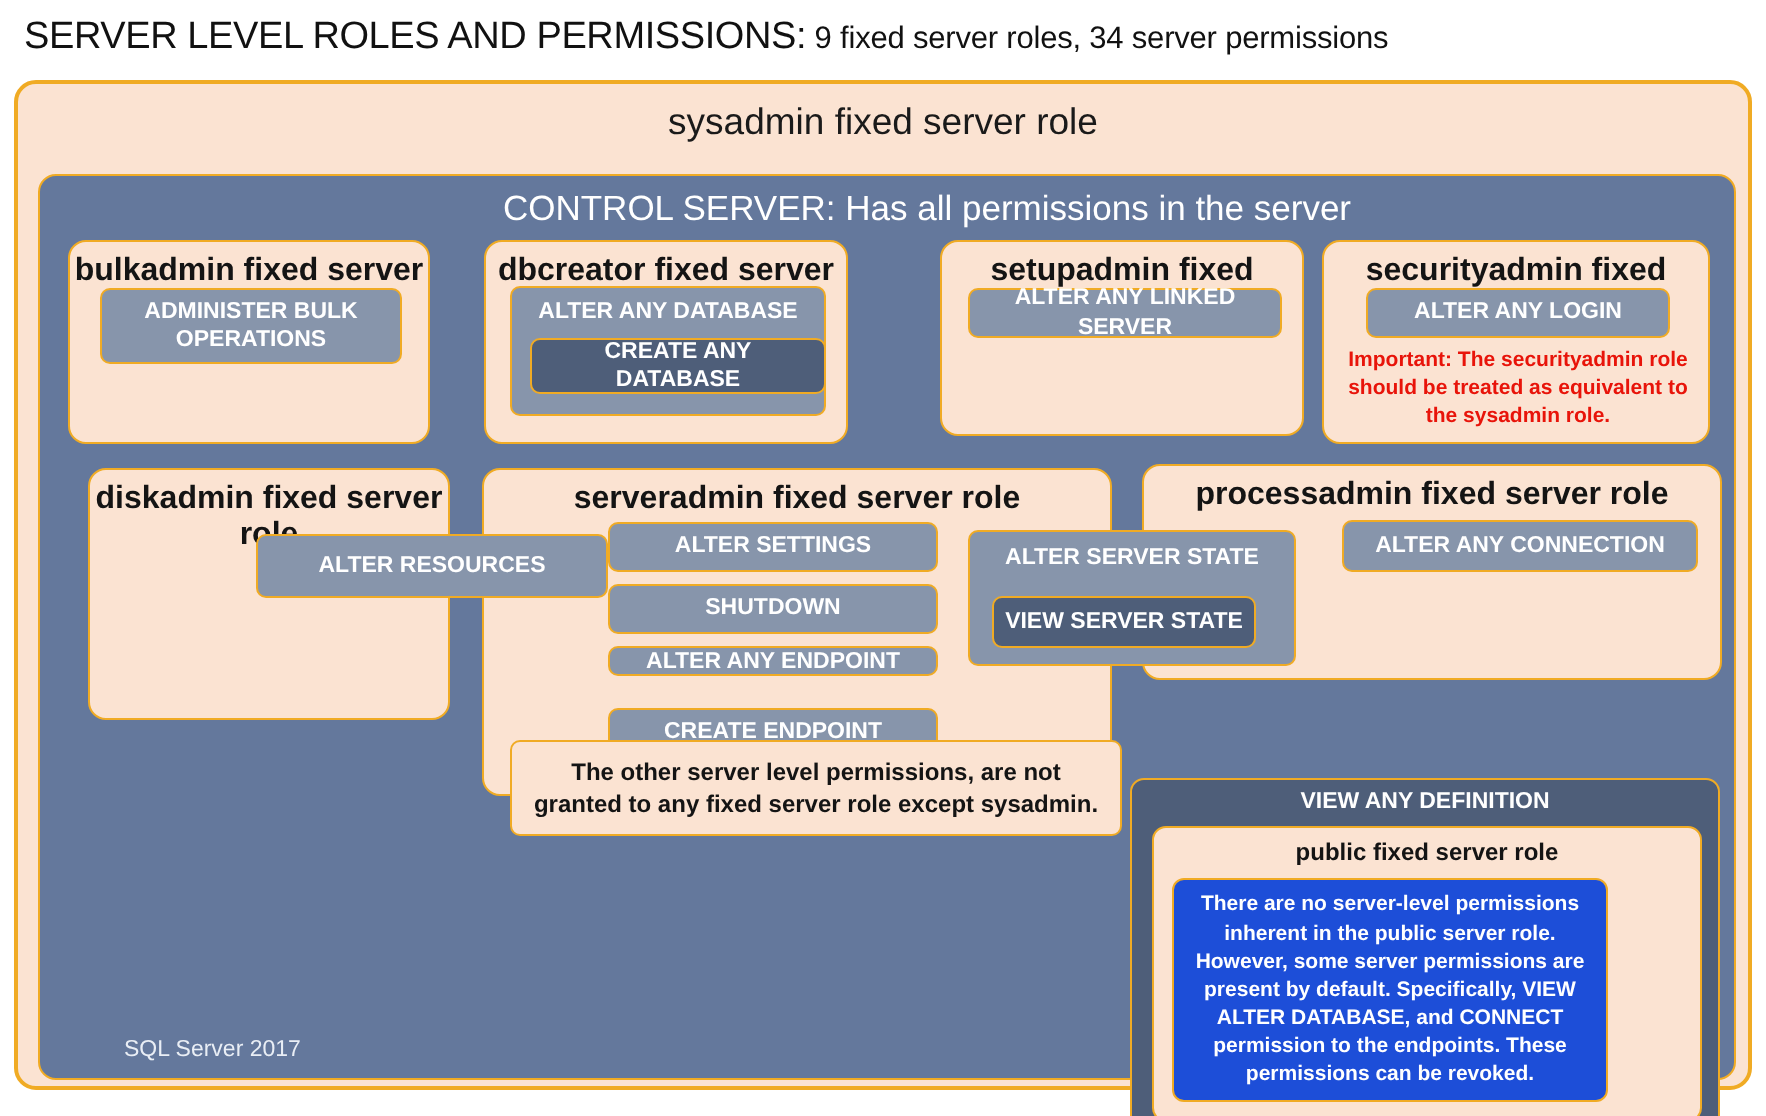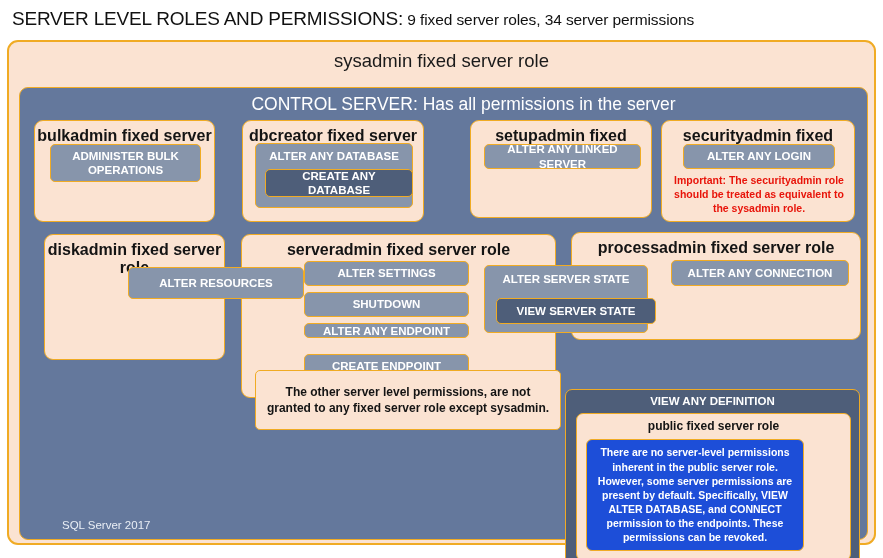--- a/index.html
+++ b/index.html
@@ -269,23 +269,23 @@
     <div class="role-card" style="left:551px; top:144px; width:290px; height:108px;">
       <div class="role-title">processadmin fixed server role</div>
       <div class="perm-box" style="left:99px; top:27px; width:178px; height:26px;">ALTER ANY CONNECTION</div>
     </div>
 
     <div class="perm-box" style="left:108px; top:179px; width:176px; height:32px;">ALTER RESOURCES</div>
 
     <div class="perm-box" style="left:464px; top:177px; width:164px; height:68px; align-items:flex-start; padding-top:6px;">
       <span>ALTER SERVER STATE</span>
     </div>
-    <div class="perm-box dark" style="left:476px; top:210px; width:160px; height:26px;">VIEW SERVER STATE</div>
-
-    <div class="note-peach" style="left:235px; top:282px; width:306px; height:60px;justify-content:center;">
+    <div class="perm-box dark" style="left:476px; top:210px; width:132px; height:26px;">VIEW SERVER STATE</div>
+
+    <div class="note-peach" style="left:235px; top:282px; width:306px; height:48px;justify-content:center;">
       <span>The other server level permissions,  are not granted to any fixed server role except sysadmin.</span>
     </div>
 
     <div id="sql-version-label">SQL Server 2017</div>
   </div>
 
   <div id="view-any-definition-box">
     <div id="view-any-definition-label">VIEW ANY DEFINITION</div>
     <div id="public-role-card">
       <div id="public-role-title">public  fixed server role</div>

